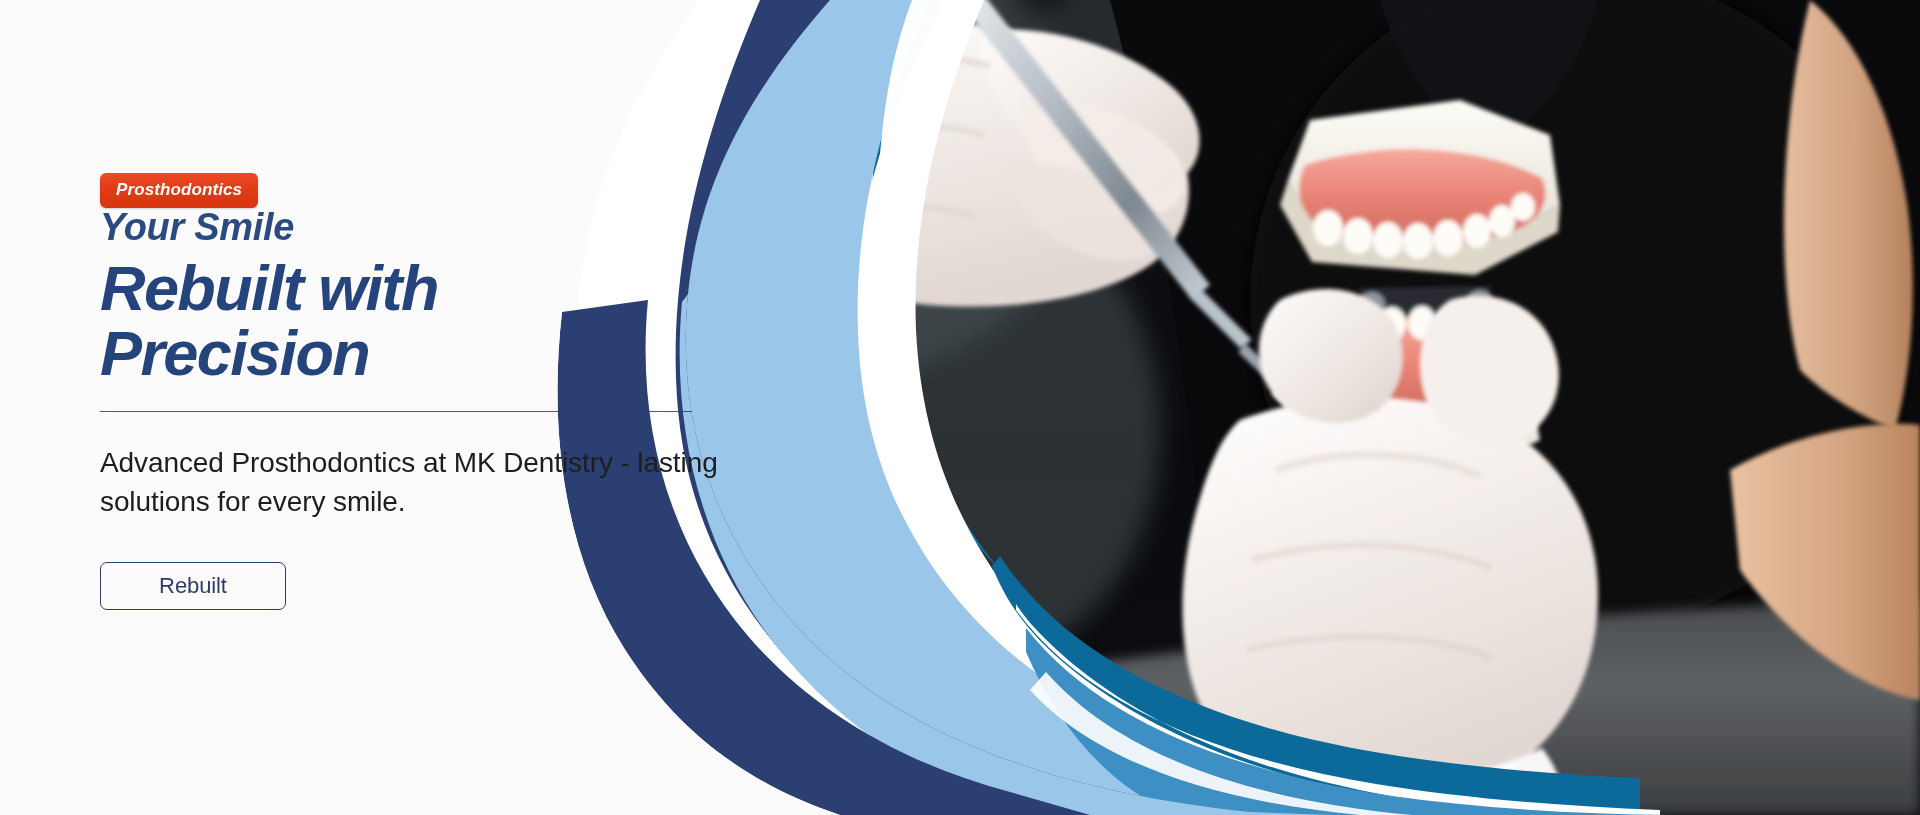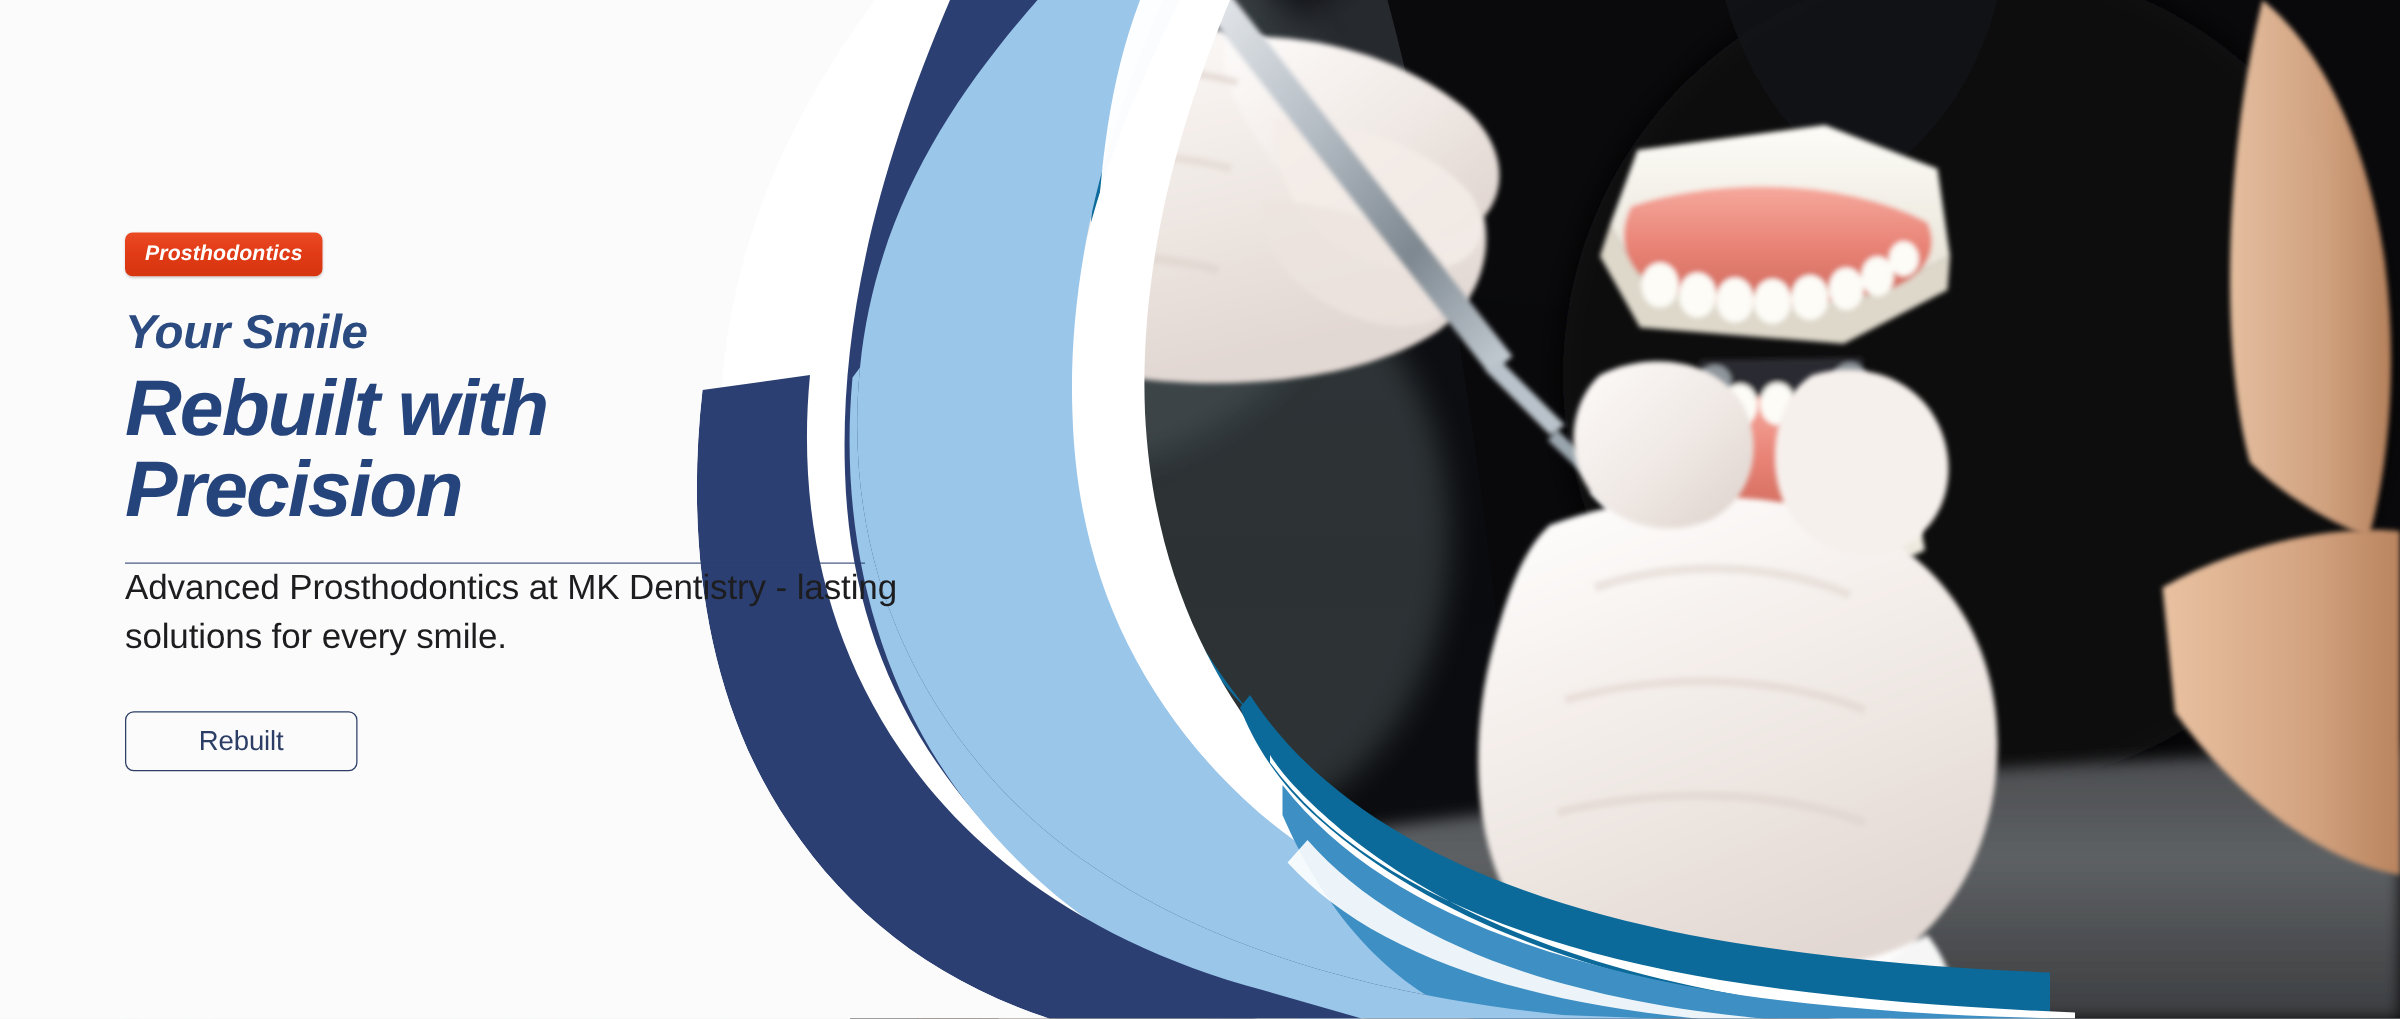--- a/index.html
+++ b/index.html
@@ -58,40 +58,39 @@
   .waves {
     position:absolute; inset:0;
     width:1920px; height:815px;
     pointer-events:none;
   }
 
   
   .content {
     position:absolute;
     left:100px;
-    top:186px;
+    top:173px;
     width:620px;
     z-index:6;
   }
 
   .badge {
     display:inline-block;
     padding:7px 16px 8px 16px;
     border-radius:6px;
     background:linear-gradient(180deg,#ea4a24 0%, #e03b16 48%, #d6350f 100%);
     color:#ffffff;
     font-size:17px;
     font-weight:bold;
     font-style:italic;
     letter-spacing:.1px;
     box-shadow:0 1px 2px rgba(0,0,0,.18);
   }
 
   .title-sm {
-    margin-top:26px;
     font-size:38px;
     line-height:1.05;
     font-weight:bold;
     font-style:italic;
     color:#2a4a80;
     letter-spacing:-.3px;
   }
 
   .title-lg {
     margin-top:8px;
@@ -105,20 +104,21 @@
 
   .divider {
     margin-top:24px;
     width:592px;
     height:1.5px;
     background:#2b3f6e;
     opacity:.85;
   }
 
   .lede {
+    margin-top:32px;
     font-size:28px;
     line-height:1.36;
     color:#1d1d1f;
     max-width:620px;
     letter-spacing:-.1px;
   }
 
   .explore-btn {
     margin-top:41px;
     display:inline-flex;

